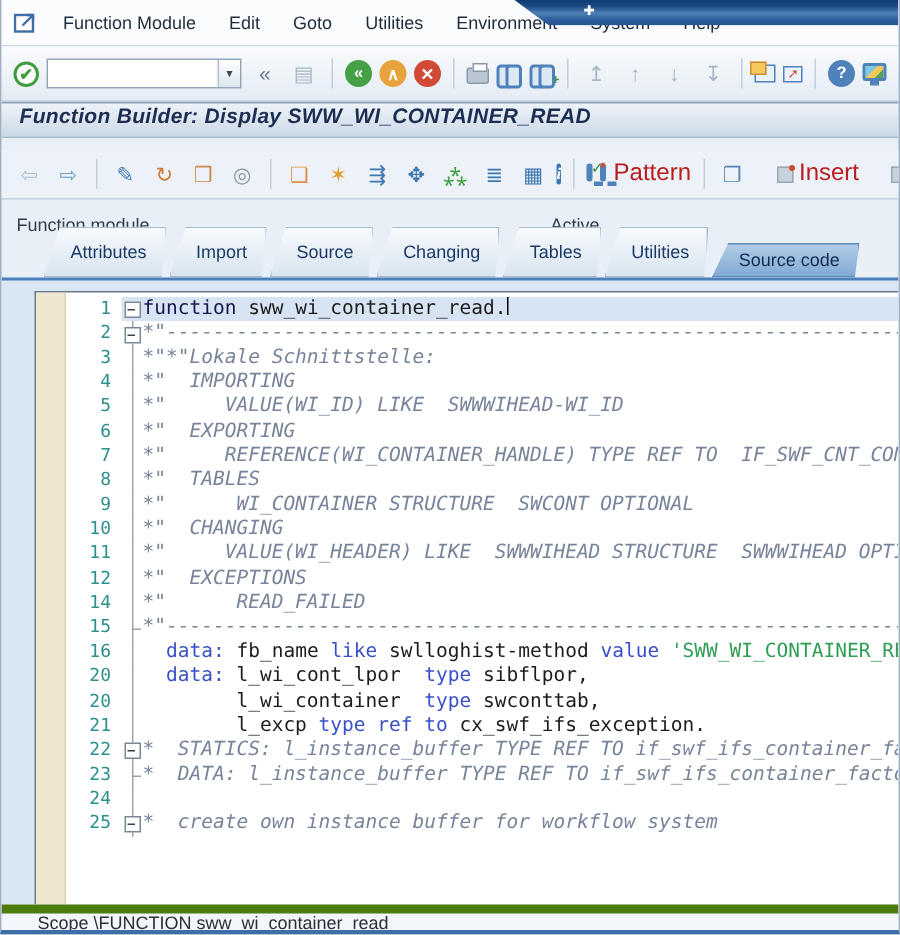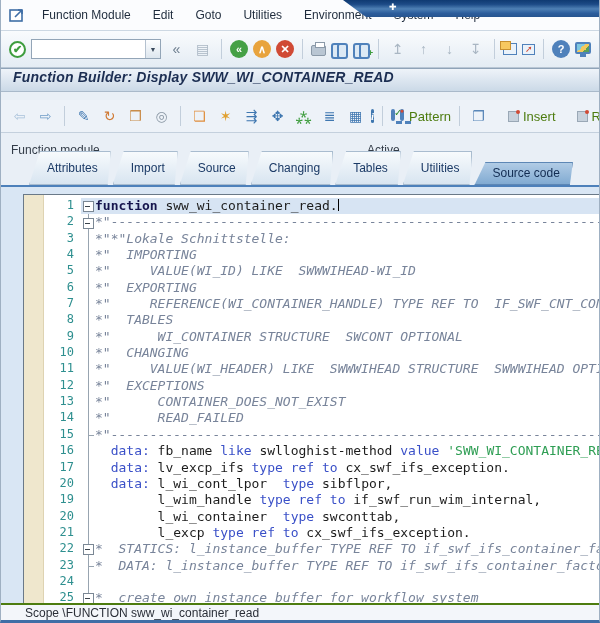--- a/index.html
+++ b/index.html
@@ -24,21 +24,21 @@
   .appbar{position:absolute;top:100px;left:0;right:0;height:33px;display:flex;align-items:center;gap:5px;
           padding-left:8px;background:#edf2f8;border-bottom:1px solid #c4d0dd}
   .tbi{min-width:21px;height:20px;display:flex;align-items:center;justify-content:center;font-size:14px;cursor:default}
   .tbi.circ{min-width:18px;width:18px;height:18px;border-radius:50%;font-size:11px;font-weight:bold}
   .tbi.ring{min-width:17px;width:17px;height:17px;border-radius:50%;font-size:11px;font-weight:bold;background:#fff}
   .sep{width:1px;height:20px;background:#c2cedb;margin:0 3px;flex:none}
   .cmdwrap{position:relative;width:130px;height:20px;flex:none}
   .cmdwrap input{width:100%;height:100%;border:1px solid #93a5b7;background:#fff;padding:0 18px 0 4px;font:12px "Liberation Sans",sans-serif}
   .cmdwrap .dd{position:absolute;right:1px;top:1px;bottom:1px;width:15px;display:flex;align-items:center;justify-content:center;
                font-size:7px;color:#3a4a5c;background:linear-gradient(#fdfeff,#dde6ee);border-left:1px solid #b4c1cf}
-  .tblabel{font-size:13px;color:#4d7c0f;display:flex;align-items:center;gap:4px;white-space:nowrap}
+  .tblabel{font-size:16px;color:#b91c1c;display:flex;align-items:center;gap:4px;white-space:nowrap}
   .boxico{display:inline-block;width:11px;height:11px;background:#c7d2dd;border:1px solid #9aa8b6;position:relative}
   .boxico::after{content:"";position:absolute;right:-2px;top:-2px;width:4px;height:4px;background:#d04a35;border-radius:50%}
 
   
   .ic-printer{width:15px;height:11px;position:relative;background:#b9c6d3;border:1px solid #8a99a8;border-radius:2px;margin-top:3px}
   .ic-printer::before{content:"";position:absolute;left:3px;top:-4px;width:8px;height:4px;background:#fff;border:1px solid #8a99a8}
   .ic-binoc{width:17px;height:12px;position:relative}
   .ic-binoc::before,.ic-binoc::after{content:"";position:absolute;top:0;width:7px;height:12px;border:2px solid #4f81bb;border-radius:3px;background:#dce9f5}
   .ic-binoc::before{left:0}.ic-binoc::after{right:0}
   .plusmark{position:absolute;right:-3px;bottom:-3px;color:#3e9d3e;font-size:9px;font-weight:bold}
@@ -86,26 +86,26 @@
   .fold{width:14px;flex:none;position:relative}
   .f-v,.f-tee,.f-boxline{background:linear-gradient(#98a4b0,#98a4b0) 50% 0/1px 100% no-repeat}
   .f-tee::after{content:"";position:absolute;left:50%;top:50%;width:6px;border-top:1px solid #98a4b0}
   .f-box::before,.f-boxline::before{content:"";position:absolute;left:2px;top:50%;margin-top:-5px;width:9px;height:9px;background:#fff;border:1px solid #7a8794}
   .f-box::after,.f-boxline::after{content:"";position:absolute;left:4px;top:50%;width:5px;border-top:1px solid #3a434c}
   .code{flex:1;min-width:0;overflow:hidden;white-space:pre}
   .s-kw{color:#3a50c8}
   .s-st{color:#2f9e54}
   .s-cm{color:#78849a;font-style:italic}
   .s-id{color:#1c1c1c}
-  .s-fn{color:#15154d;font-weight:bold}
+  .s-fn{color:#15154d;font-weight:normal}
   .caret{display:inline-block;width:1.5px;height:12px;background:#000;vertical-align:-1px}
 
   
   .statusbar{position:absolute;left:0;right:0;bottom:0;height:17px;display:flex;align-items:center;padding-left:24px;
-             background:#f3f6fa;border-top:2px solid #4d7c0f;font-size:12px;color:#2a2f38}
+             background:#f3f6fa;border-top:6px solid #4d7c0f;font-size:12px;color:#2a2f38}
 </style>
 </head>
 <body>
 
 <div class="win">
 
   <div class="menubar">
     <svg class="sysmenu" viewBox="0 0 17 16">
       <rect x="1" y="3" width="12" height="11" fill="#ffffff" stroke="#3f6ea6" stroke-width="1.6"></rect>
       <path d="M6 10 L13 3 M13 3 L9 3 M13 3 L13 7" stroke="#3f6ea6" stroke-width="1.6" fill="none"></path>
@@ -214,27 +214,24 @@
           <div class="cl"><span class="ln">3</span><span class="lb"><span class="fold f-v"></span><span class="code"><span class="s-cm">*"*"Lokale Schnittstelle:</span></span></span></div>
           <div class="cl"><span class="ln">4</span><span class="lb"><span class="fold f-v"></span><span class="code"><span class="s-cm">*"  IMPORTING</span></span></span></div>
           <div class="cl"><span class="ln">5</span><span class="lb"><span class="fold f-v"></span><span class="code"><span class="s-cm">*"     VALUE(WI_ID) LIKE  SWWWIHEAD-WI_ID</span></span></span></div>
           <div class="cl"><span class="ln">6</span><span class="lb"><span class="fold f-v"></span><span class="code"><span class="s-cm">*"  EXPORTING</span></span></span></div>
           <div class="cl"><span class="ln">7</span><span class="lb"><span class="fold f-v"></span><span class="code"><span class="s-cm">*"     REFERENCE(WI_CONTAINER_HANDLE) TYPE REF TO  IF_SWF_CNT_CONTAINER</span></span></span></div>
           <div class="cl"><span class="ln">8</span><span class="lb"><span class="fold f-v"></span><span class="code"><span class="s-cm">*"  TABLES</span></span></span></div>
           <div class="cl"><span class="ln">9</span><span class="lb"><span class="fold f-v"></span><span class="code"><span class="s-cm">*"      WI_CONTAINER STRUCTURE  SWCONT OPTIONAL</span></span></span></div>
           <div class="cl"><span class="ln">10</span><span class="lb"><span class="fold f-v"></span><span class="code"><span class="s-cm">*"  CHANGING</span></span></span></div>
           <div class="cl"><span class="ln">11</span><span class="lb"><span class="fold f-v"></span><span class="code"><span class="s-cm">*"     VALUE(WI_HEADER) LIKE  SWWWIHEAD STRUCTURE  SWWWIHEAD OPTIONAL</span></span></span></div>
           <div class="cl"><span class="ln">12</span><span class="lb"><span class="fold f-v"></span><span class="code"><span class="s-cm">*"  EXCEPTIONS</span></span></span></div>
-          <div class="cl"><span class="ln">13</span><span class="lb"><span class="fold f-v"></span><span class="code"><span class="s-cm">*"      CONTAINER_DOES_NOT_EXIST</span></span></span></div>
           <div class="cl"><span class="ln">14</span><span class="lb"><span class="fold f-v"></span><span class="code"><span class="s-cm">*"      READ_FAILED</span></span></span></div>
           <div class="cl"><span class="ln">15</span><span class="lb"><span class="fold f-tee"></span><span class="code"><span class="s-cm">*"----------------------------------------------------------------------------</span></span></span></div>
           <div class="cl"><span class="ln">16</span><span class="lb"><span class="fold f-v"></span><span class="code"><span class="s-id">  </span><span class="s-kw">data:</span><span class="s-id"> fb_name </span><span class="s-kw">like</span><span class="s-id"> swlloghist-method </span><span class="s-kw">value</span><span class="s-id"> </span><span class="s-st">'SWW_WI_CONTAINER_READ'</span></span></span></div>
-          <div class="cl"><span class="ln">17</span><span class="lb"><span class="fold f-v"></span><span class="code"><span class="s-id">  </span><span class="s-kw">data:</span><span class="s-id"> lv_excp_ifs </span><span class="s-kw">type ref to</span><span class="s-id"> cx_swf_ifs_exception.</span></span></span></div>
           <div class="cl"><span class="ln">20</span><span class="lb"><span class="fold f-v"></span><span class="code"><span class="s-id">  </span><span class="s-kw">data:</span><span class="s-id"> l_wi_cont_lpor  </span><span class="s-kw">type</span><span class="s-id"> sibflpor,</span></span></span></div>
-          <div class="cl"><span class="ln">19</span><span class="lb"><span class="fold f-v"></span><span class="code"><span class="s-id">        l_wim_handle </span><span class="s-kw">type ref to</span><span class="s-id"> if_swf_run_wim_internal,</span></span></span></div>
           <div class="cl"><span class="ln">20</span><span class="lb"><span class="fold f-v"></span><span class="code"><span class="s-id">        l_wi_container  </span><span class="s-kw">type</span><span class="s-id"> swconttab,</span></span></span></div>
           <div class="cl"><span class="ln">21</span><span class="lb"><span class="fold f-v"></span><span class="code"><span class="s-id">        l_excp </span><span class="s-kw">type ref to</span><span class="s-id"> cx_swf_ifs_exception.</span></span></span></div>
           <div class="cl"><span class="ln">22</span><span class="lb"><span class="fold f-boxline"></span><span class="code"><span class="s-cm">*  STATICS: l_instance_buffer TYPE REF TO if_swf_ifs_container_factory</span></span></span></div>
           <div class="cl"><span class="ln">23</span><span class="lb"><span class="fold f-tee"></span><span class="code"><span class="s-cm">*  DATA: l_instance_buffer TYPE REF TO if_swf_ifs_container_factory.</span></span></span></div>
           <div class="cl"><span class="ln">24</span><span class="lb"><span class="fold f-v"></span><span class="code"></span></span></div>
           <div class="cl"><span class="ln">25</span><span class="lb"><span class="fold f-boxline"></span><span class="code"><span class="s-cm">*  create own instance buffer for workflow system</span></span></span></div>
         </div>
     </div>
   </div>
 

